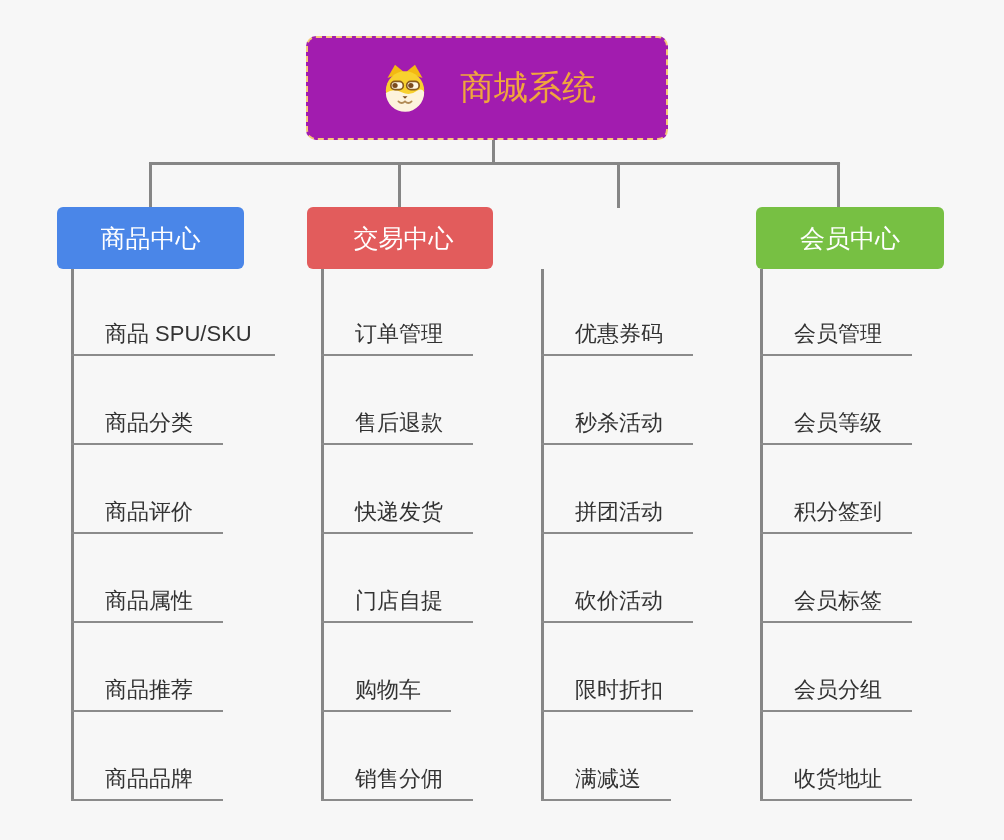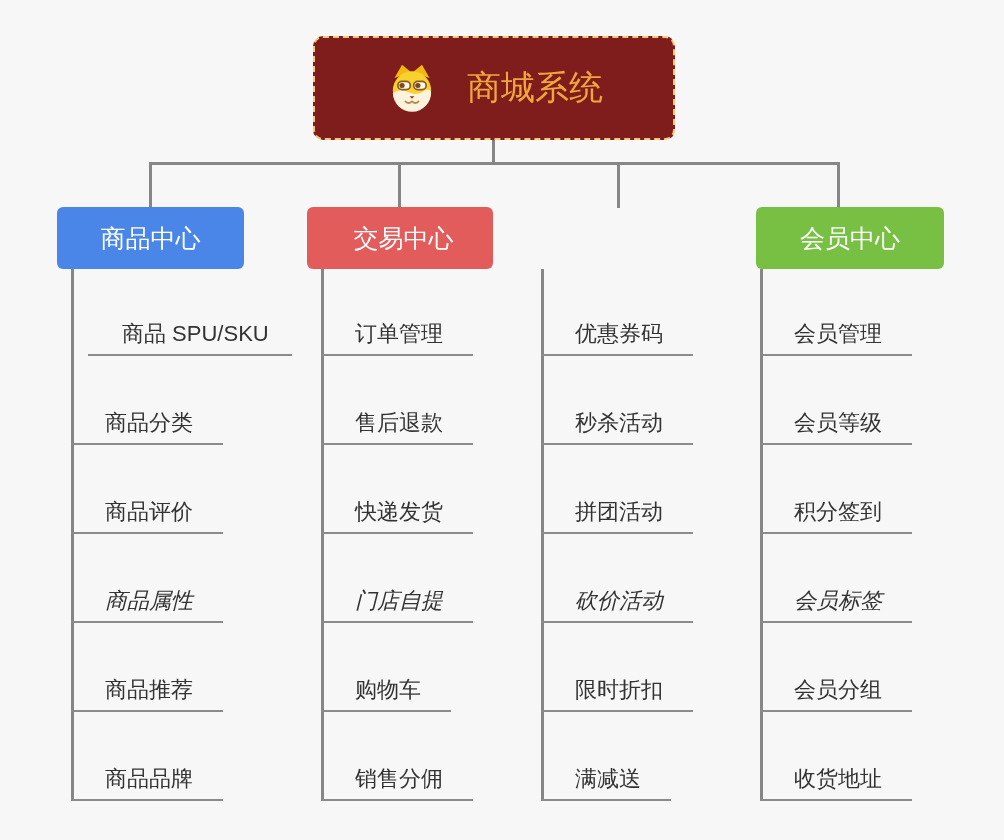--- a/index.html
+++ b/index.html
@@ -1,21 +1,21 @@
 <!DOCTYPE html>
 <html><head>
 <meta charset="utf-8">
 <style>
   html,body{margin:0;padding:0;}
   body{font-family:"Liberation Sans","DejaVu Sans",sans-serif;background:#f7f7f7;}
   .canvas{position:relative;width:1004px;height:840px;background:#f7f7f7;overflow:hidden;}
 
   
-  .root-node{position:absolute;left:313px;top:36px;width:362px;height:104px;
-    background:#7f1d1d;border:2px dashed #f5c878;border-radius:10px;
+  .root-node{position:absolute;left:306px;top:36px;width:362px;height:104px;
+    background:#a21caf;border:2px dashed #f5c878;border-radius:10px;
     display:flex;align-items:center;justify-content:center;gap:28px;box-sizing:border-box;}
   .root-title{font-size:34px;color:#f0a63c;font-weight:500;white-space:nowrap;}
 
   
   .line{position:absolute;background:#868686;}
   .v-root{left:492px;top:140px;width:3px;height:24px;}
   .h-main{left:149px;top:162px;width:691px;height:3px;border-radius:2px;}
   .drop{top:162px;width:3px;height:46px;}
   .drop-0{left:149px;} .drop-1{left:398px;} .drop-2{left:617px;} .drop-3{left:837px;}
 
@@ -28,23 +28,23 @@
   .branch-2{left:525px;width:188px;background:#eeae3c;}
   .branch-3{left:756px;width:188px;background:#77c043;}
 
   
   .col{position:absolute;top:269px;width:0;height:0;overflow:visible;}
   .col-0{left:71px;} .col-1{left:321px;} .col-2{left:541px;} .col-3{left:760px;}
   .trunk{position:absolute;left:0;top:0;width:3px;height:532px;background:#868686;}
   .leaf{position:absolute;left:0;width:152px;height:40px;box-sizing:border-box;
     border-bottom:2px solid #8b8b8b;padding:0 0 5px 34px;
     display:flex;align-items:flex-end;font-size:22px;color:#333333;white-space:nowrap;}
-  .leaf.wide{width:204px;margin-left:17px;}
+  .leaf.wide{width:204px;}
   .leaf.narrow{width:130px;}
-  .r0{top:47px;} .r1{top:136px;} .r2{top:225px;text-align:right;} .r3{top:314px;font-style:italic;} .r4{top:403px;} .r5{top:492px;}
+  .r0{top:47px;} .r1{top:136px;} .r2{top:225px;text-align:right;} .r3{top:314px;} .r4{top:403px;} .r5{top:492px;}
 </style>
 </head>
 <body>
 
 <div class="canvas">
 
   <div class="root-node">
     <span style="display:flex;">
       <svg width="54" height="50" viewBox="0 0 64 60">
         <polygon points="11,18 20,2 31,11" fill="#f3b912"></polygon>

